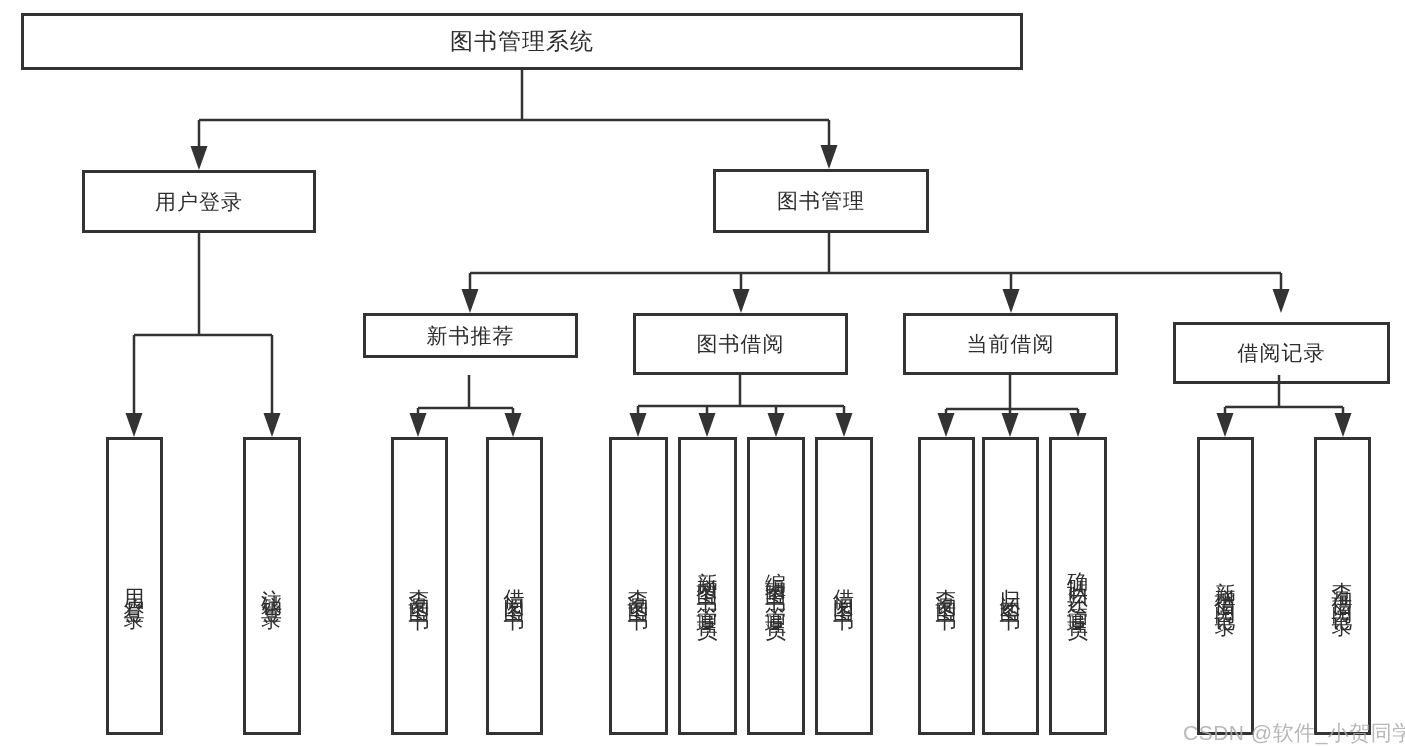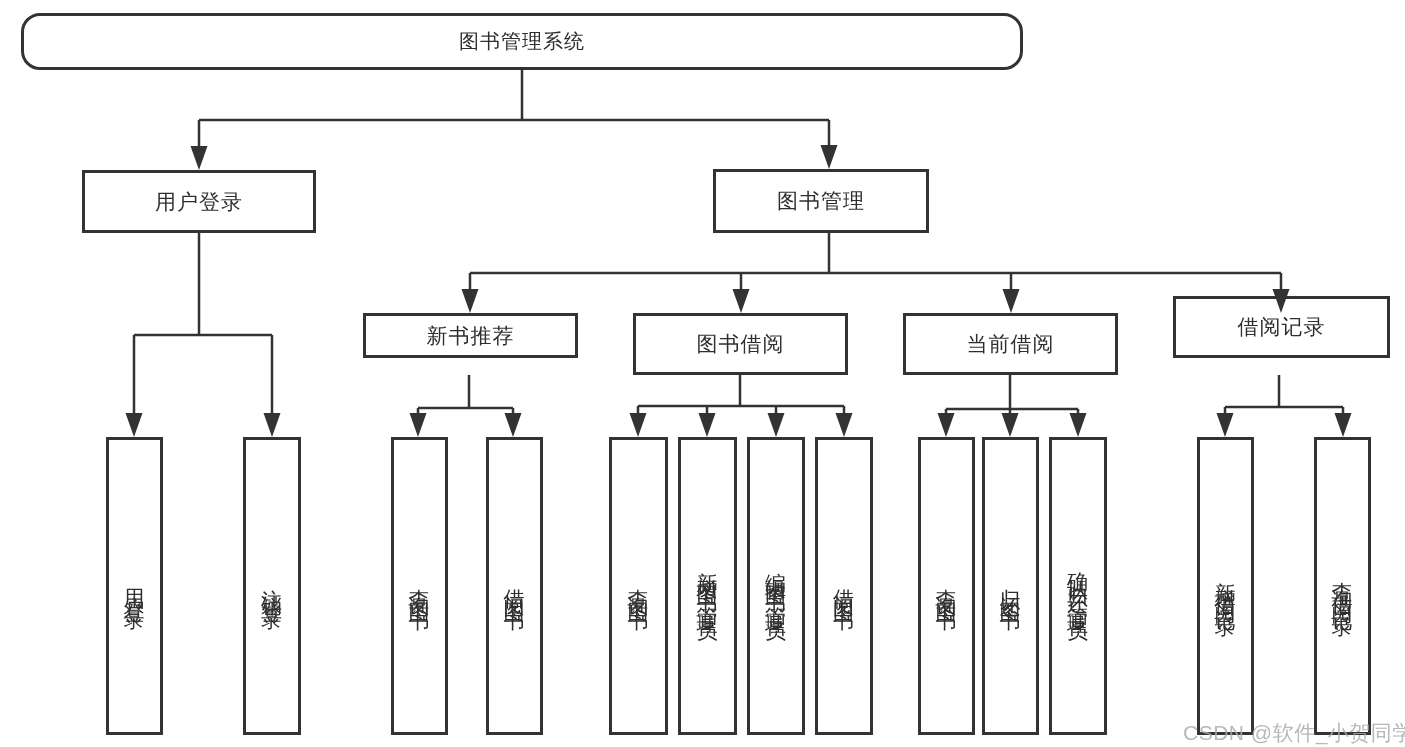--- a/index.html
+++ b/index.html
@@ -16,21 +16,21 @@
     box-sizing:border-box;
     border:3px solid #333333;
     background:#ffffff;
     color:#2e2e2e;
     display:flex;align-items:center;justify-content:center;
     font-size:21px;
     letter-spacing:1px;
     z-index:1;
     text-align:center;
   }
-  .box.root{font-size:20px;border-radius:19px;}
+  .box.root{font-size:23px;}
   .box.leaf{
     writing-mode:vertical-rl;
     text-orientation:mixed;
     letter-spacing:7px;
     font-size:21px;
     line-height:1;
   }
   .watermark{
     position:absolute;
     left:1183px;top:719px;
@@ -78,21 +78,21 @@
   </svg>
 
   <div class="box root" style="left:21px;top:13px;width:1002px;height:57px;">图书管理系统</div>
 
   <div class="box" style="left:82px;top:170px;width:234px;height:63px;">用户登录</div>
   <div class="box" style="left:713px;top:169px;width:216px;height:64px;">图书管理</div>
 
   <div class="box" style="left:363px;top:313px;width:215px;height:45px;">新书推荐</div>
   <div class="box" style="left:633px;top:313px;width:215px;height:62px;">图书借阅</div>
   <div class="box" style="left:903px;top:313px;width:215px;height:62px;">当前借阅</div>
-  <div class="box" style="left:1173px;top:296px;width:217px;height:62px;">借阅记录</div>
+  <div class="box" style="left:1173px;top:322px;width:217px;height:62px;">借阅记录</div>
 
   <div class="box leaf" style="left:106px;top:437px;width:57px;height:298px;">用户登录</div>
   <div class="box leaf" style="left:243px;top:437px;width:58px;height:298px;">注销登录</div>
 
   <div class="box leaf" style="left:391px;top:437px;width:57px;height:298px;">查询图书</div>
   <div class="box leaf" style="left:486px;top:437px;width:57px;height:298px;">借阅图书</div>
 
   <div class="box leaf" style="left:609px;top:437px;width:59px;height:298px;">查询图书</div>
   <div class="box leaf" style="left:678px;top:437px;width:59px;height:298px;">新增图书（管理员）</div>
   <div class="box leaf" style="left:747px;top:437px;width:58px;height:298px;">编辑图书（管理员）</div>

